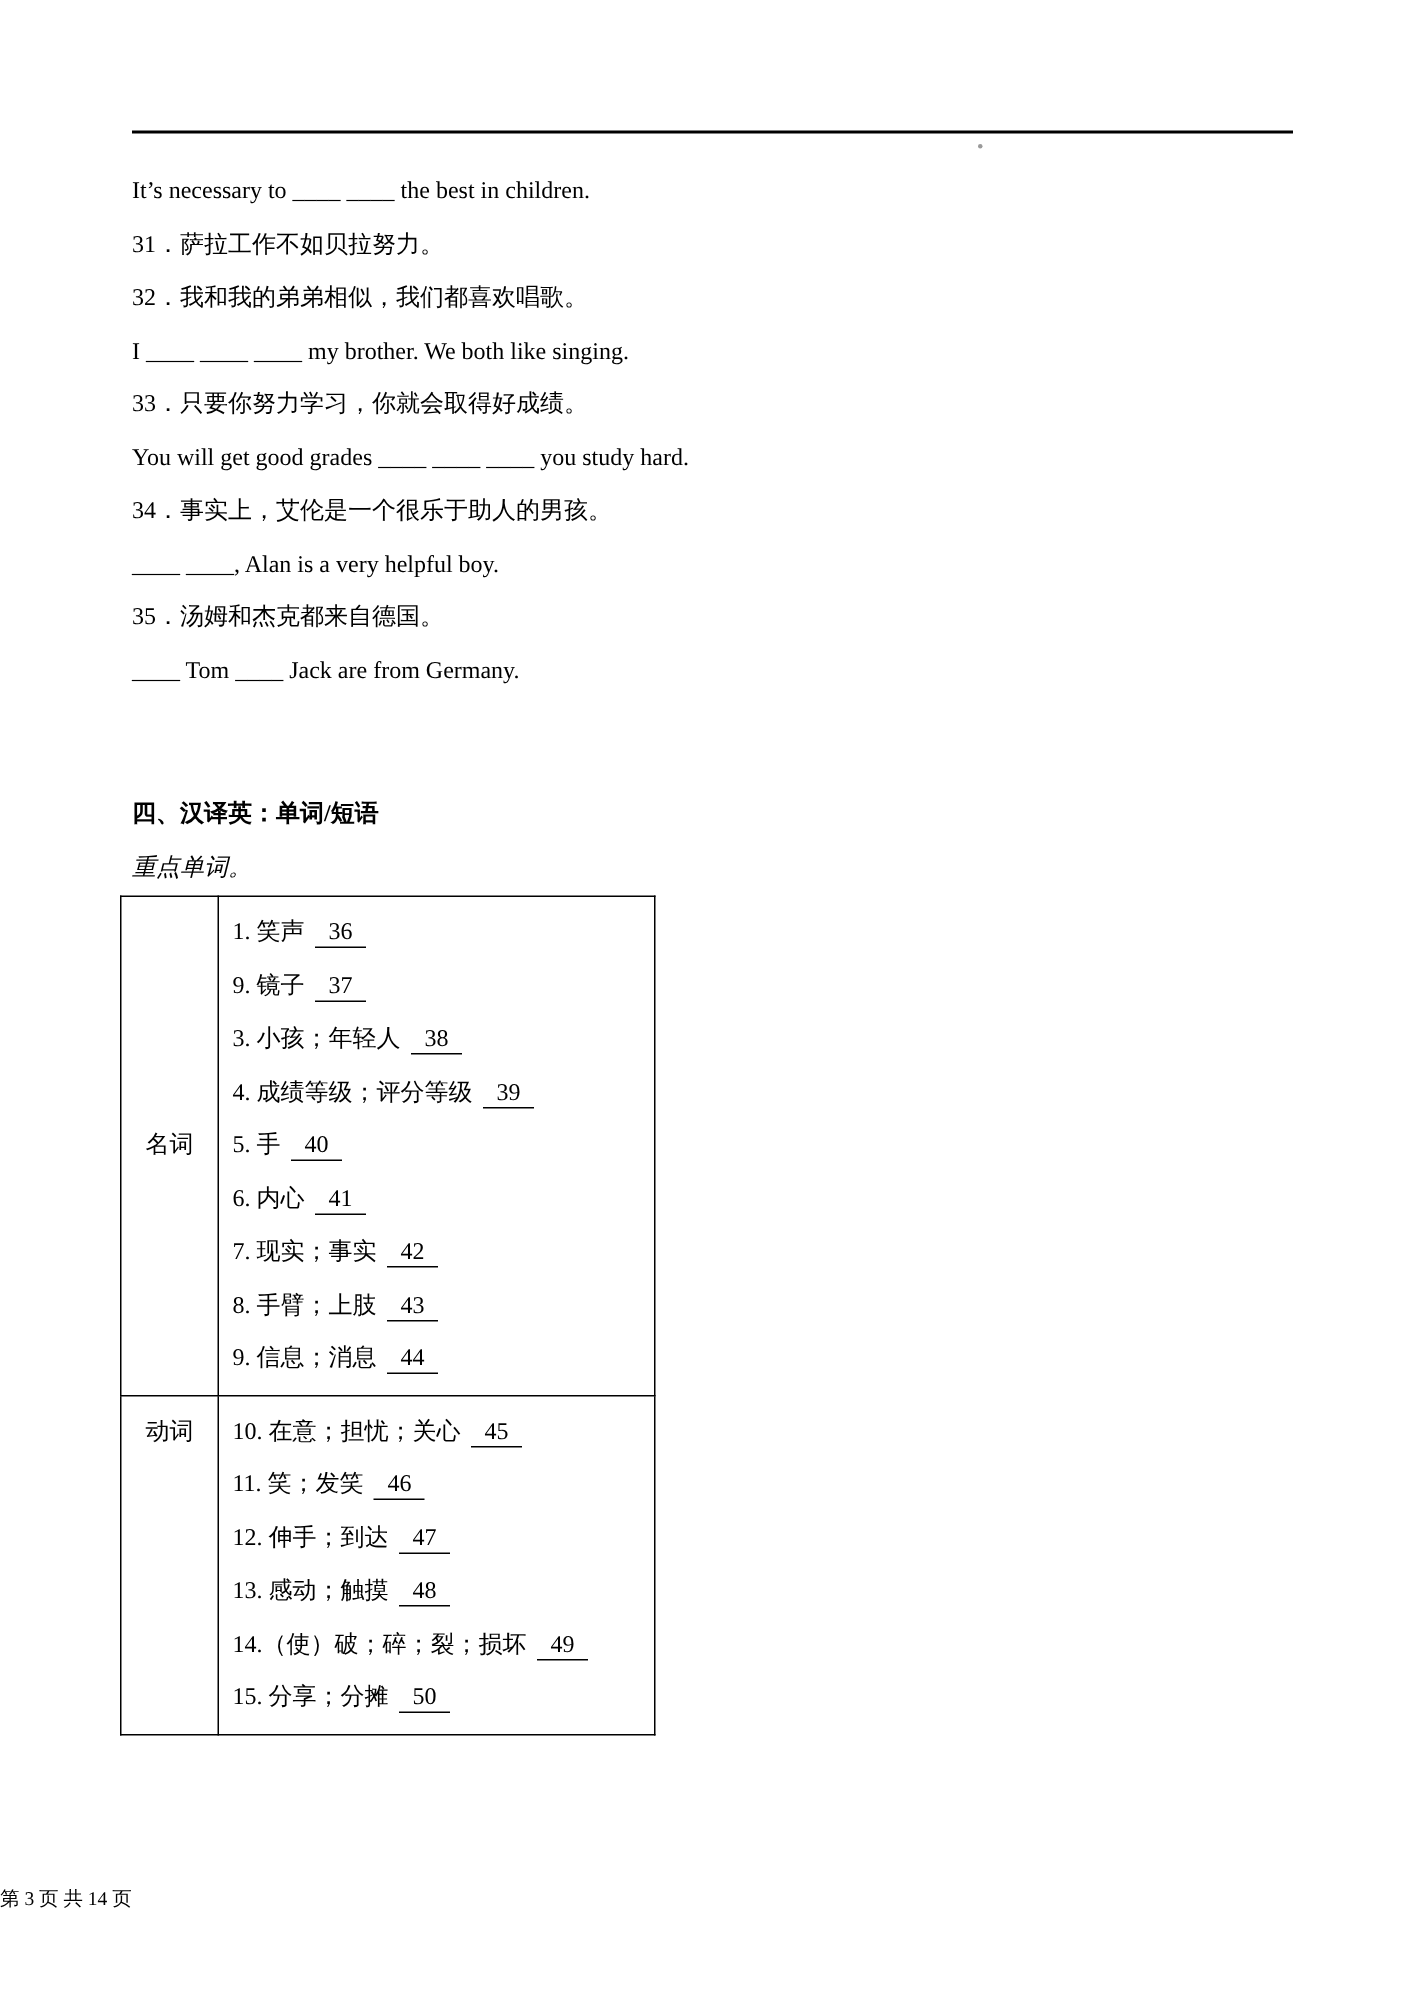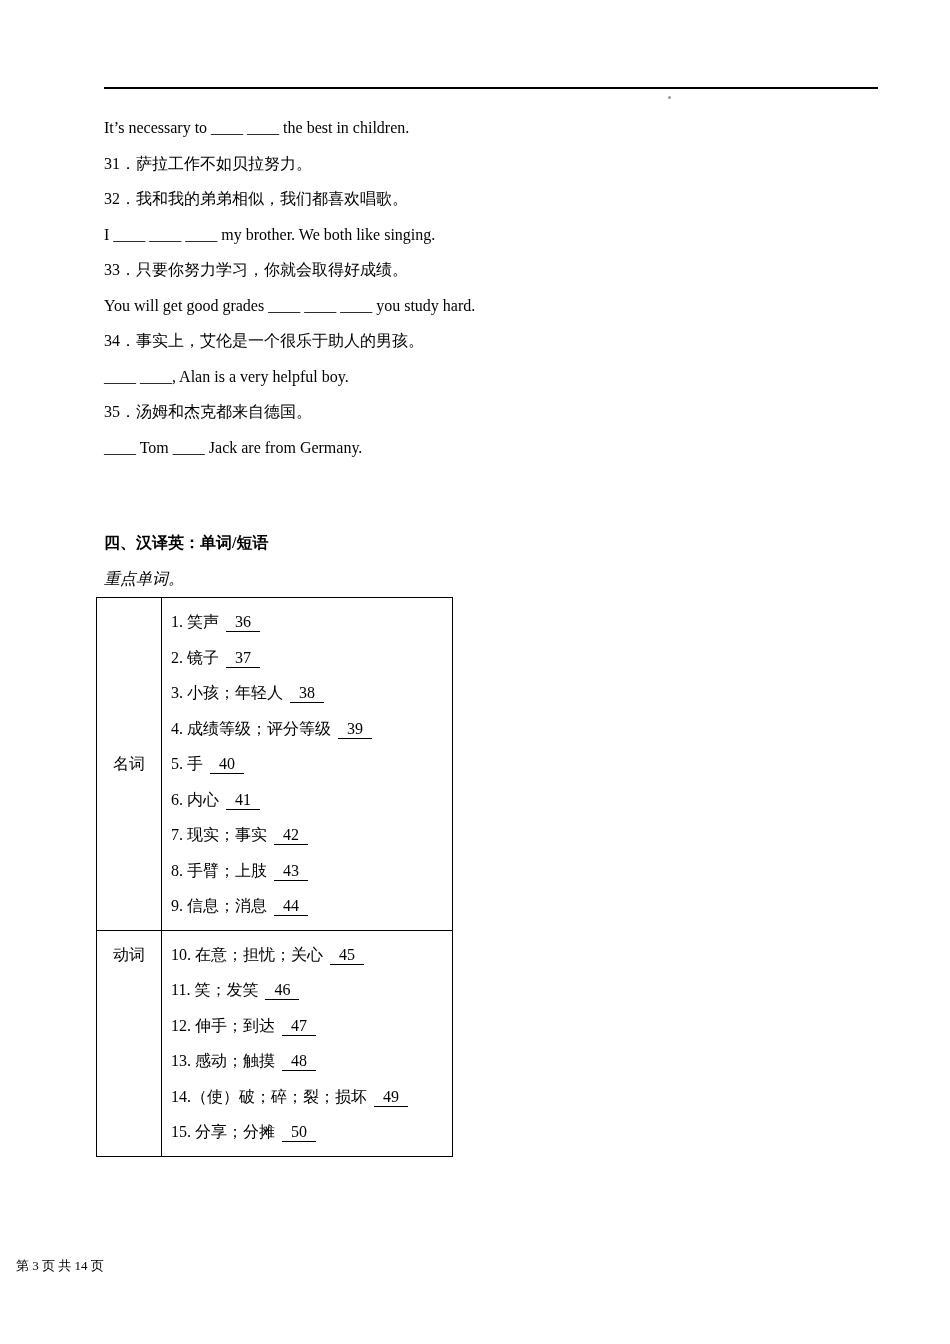--- a/index.html
+++ b/index.html
@@ -4,21 +4,21 @@
 <style>
   * { margin: 0; padding: 0; box-sizing: border-box; }
   html, body { background: #ffffff; }
   body {
     width: 950px; height: 1344px;
     position: relative;
     font-family: "Liberation Serif", "DejaVu Serif", serif;
     color: #000;
     overflow: hidden;
   }
-  .page { position: absolute; inset: 0; margin-left: 16px; }
+  .page { position: absolute; inset: 0; }
   .top-rule {
     position: absolute; left: 88px; top: 87px;
     width: 774px; height: 2px; background: #000;
   }
   .stray-mark {
     position: absolute; left: 652px; top: 96px;
     width: 3px; height: 3px; border-radius: 50%; background: #9a9a9a;
   }
   .content {
     position: absolute; left: 88px; top: 110px; right: 80px;
@@ -108,21 +108,21 @@
 
     <h3 class="section-title">四、汉译英：单词/短语</h3>
     <p class="subtitle">重点单词。</p>
 
     <table class="vocab">
       <tbody>
           <tr>
         <td class="cat middle">名词</td>
         <td class="items">
           <div class="vocab-line"><span>1. 笑声</span><span class="blank">36</span></div>
-          <div class="vocab-line"><span>2. 镜子</span><span class="blank">37</span></div>
+          <div class="vocab-line"><span>9. 镜子</span><span class="blank">37</span></div>
           <div class="vocab-line"><span>3. 小孩；年轻人</span><span class="blank">38</span></div>
           <div class="vocab-line"><span>4. 成绩等级；评分等级</span><span class="blank">39</span></div>
           <div class="vocab-line"><span>5. 手</span><span class="blank">40</span></div>
           <div class="vocab-line"><span>6. 内心</span><span class="blank">41</span></div>
           <div class="vocab-line"><span>7. 现实；事实</span><span class="blank">42</span></div>
           <div class="vocab-line"><span>8. 手臂；上肢</span><span class="blank">43</span></div>
           <div class="vocab-line"><span>9. 信息；消息</span><span class="blank">44</span></div>
         </td>
       </tr>
       <tr>

